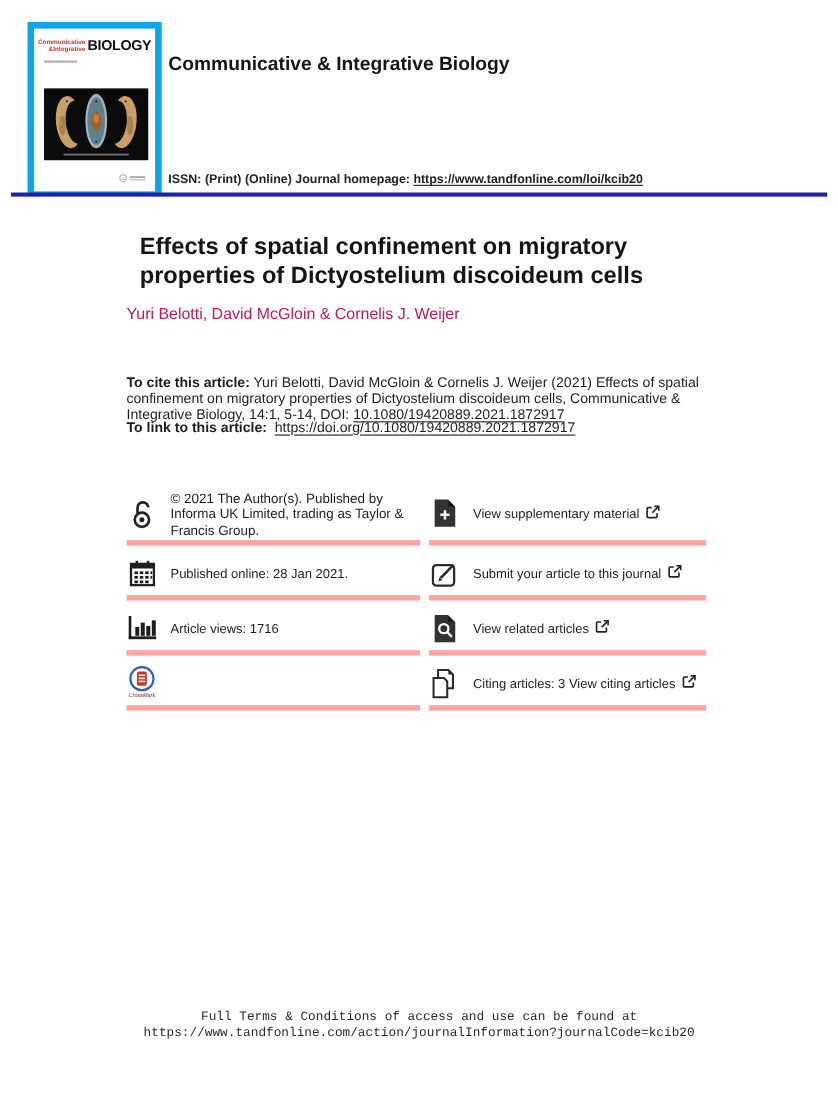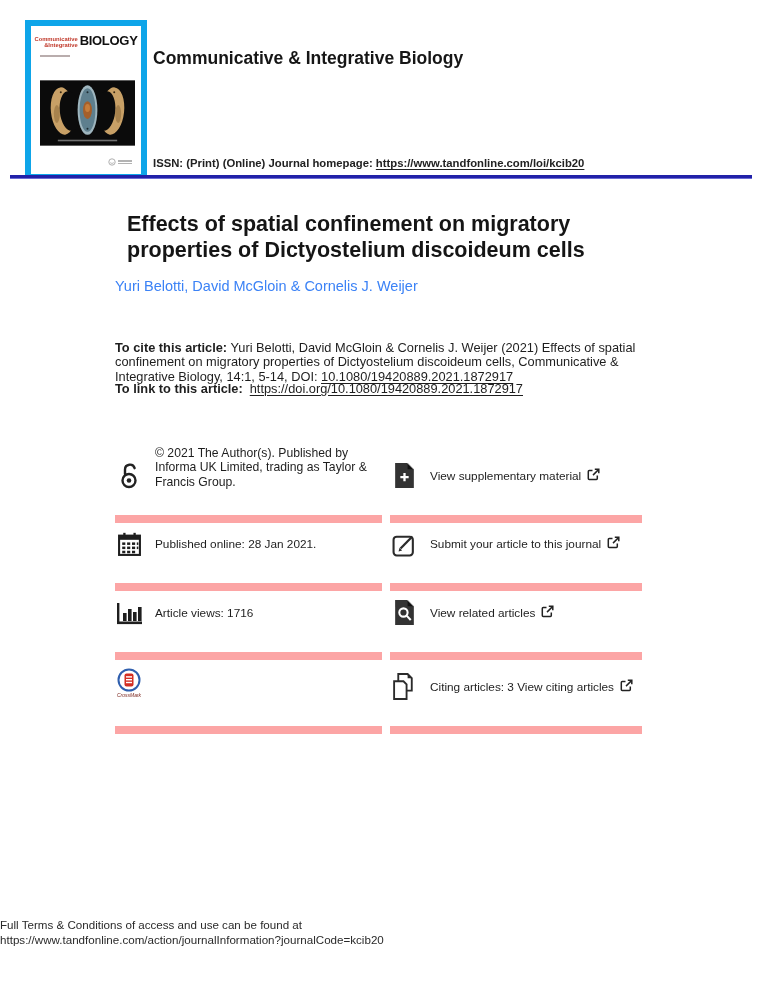--- a/index.html
+++ b/index.html
@@ -24,41 +24,41 @@
   .tf-logo-text{display:flex;flex-direction:column;}
   .tf-logo-name{font-size:12.5px;color:#3c62af;line-height:13px;}
   .tf-logo-tagline{font-size:5.5px;color:#7f9bd2;line-height:7px;}
 
   .blue-rule{position:absolute;left:10px;top:175px;width:742px;height:5px;
              background:linear-gradient(#2121a8 0 62%,#6b6bd4 62% 86%,#ffffff 86%);}
 
   
   .article-title{position:absolute;left:115px;top:199px;width:535px;margin:12px;
                  font-size:21.5px;line-height:26px;font-weight:700;color:#151515;}
-  .authors{position:absolute;left:115px;top:278px;font-size:14.5px;color:#3b82f6;}
+  .authors{position:absolute;left:115px;top:278px;font-size:14.5px;color:#be185d;}
   .cite{position:absolute;left:115px;top:328px;width:556px;font-size:12.8px;line-height:14.6px;color:#1e1e1e;}
   .link-line{position:absolute;left:115px;top:381px;font-size:12.8px;color:#1e1e1e;}
   .b{font-weight:700;}
   .u{color:inherit;text-decoration:underline;text-underline-offset:2px;cursor:pointer;}
   .link-line .u{margin-left:7px;}
 
   
   .grid{position:absolute;left:115px;top:437px;width:527px;display:grid;
         grid-template-columns:267px 252px;column-gap:8px;}
-  .cell{display:flex;align-items:flex-end;gap:12px;border-bottom:8px solid #fca5a5;
-        padding:8px 0 26px;min-height:50px;box-sizing:border-box;}
+  .cell{display:flex;align-items:center;gap:12px;border-bottom:5px solid #fca5a5;
+        padding:8px 0 2px;min-height:50px;box-sizing:border-box;}
   .ic{flex:0 0 28px;display:flex;justify-content:center;}
   .label{font-size:11.8px;line-height:26px;white-space:nowrap;color:#1e1e1e;}
   .label.wrap{white-space:normal;line-height:14.3px;font-size:12.2px;padding-top:1px;}
   .cell .ext{margin-left:6px;vertical-align:-1px;}
   .clickable{cursor:pointer;}
 
   
-  .footer{position:absolute;left:0;top:918px;width:762px;text-align:left;
-          font-size:11.6px;line-height:14.5px;color:#2a2a2a;}
+  .footer{position:absolute;left:0;top:918px;width:762px;text-align:center;
+          font-size:11.6px;line-height:14.5px;color:#2a2a2a;font-family:Liberation Mono, monospace;}
 </style>
 </head>
 <body>
 
 <div class="page">
 
   <div class="cover">
     <div class="cover-masthead">
       <div class="cover-red">
         <div>Communicative</div>

